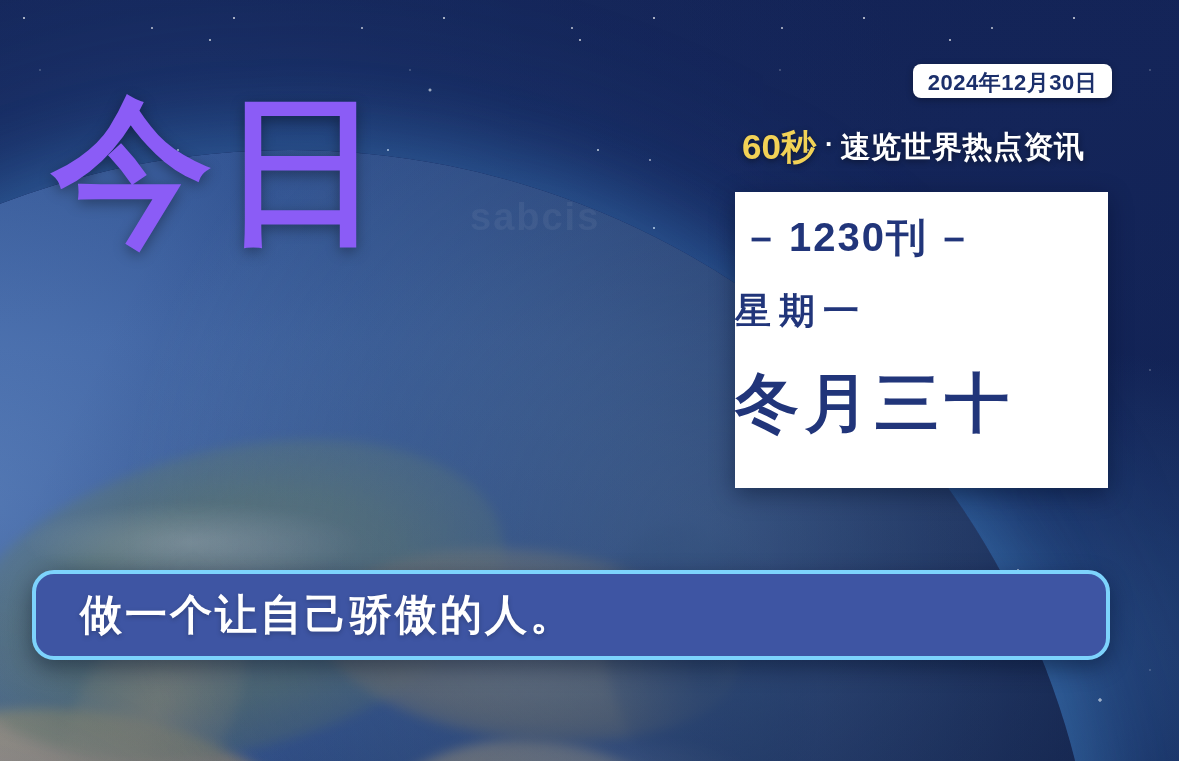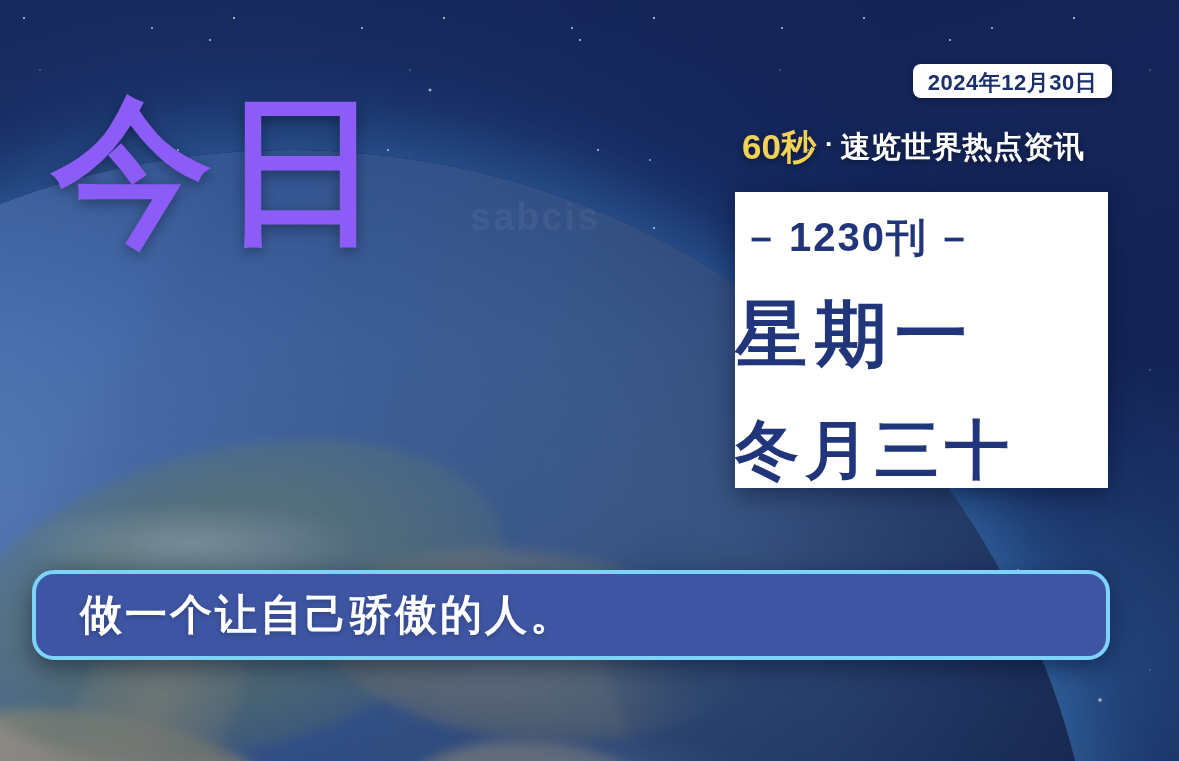--- a/index.html
+++ b/index.html
@@ -246,21 +246,21 @@
     color:#21357A;
     font-size:40px;
     font-weight:800;
     letter-spacing:2px;
     margin-top:6px;
     white-space:nowrap;
   }
   .issue .dash{ font-weight:800; padding:0 6px; }
   .weekday{
     color:#21357A;
-    font-size:72px;
+    font-size:36px;
     font-weight:900;
     letter-spacing:8px;
     margin-top:22px;
     white-space:nowrap;
   }
   .lunar{
     color:#21357A;
     font-size:64px;
     font-weight:900;
     letter-spacing:6px;

